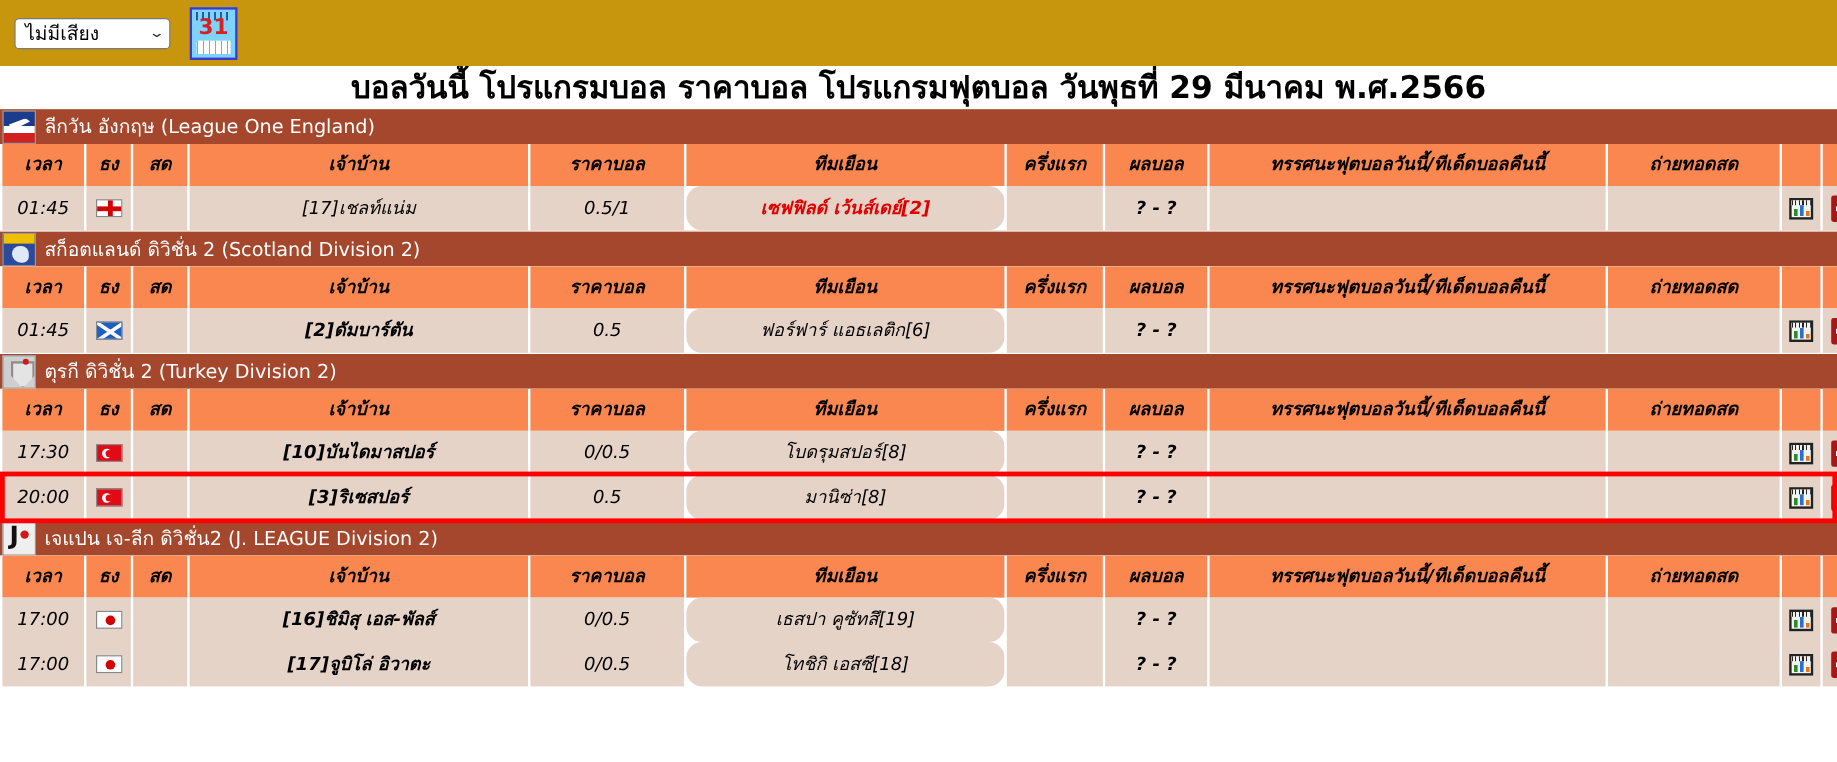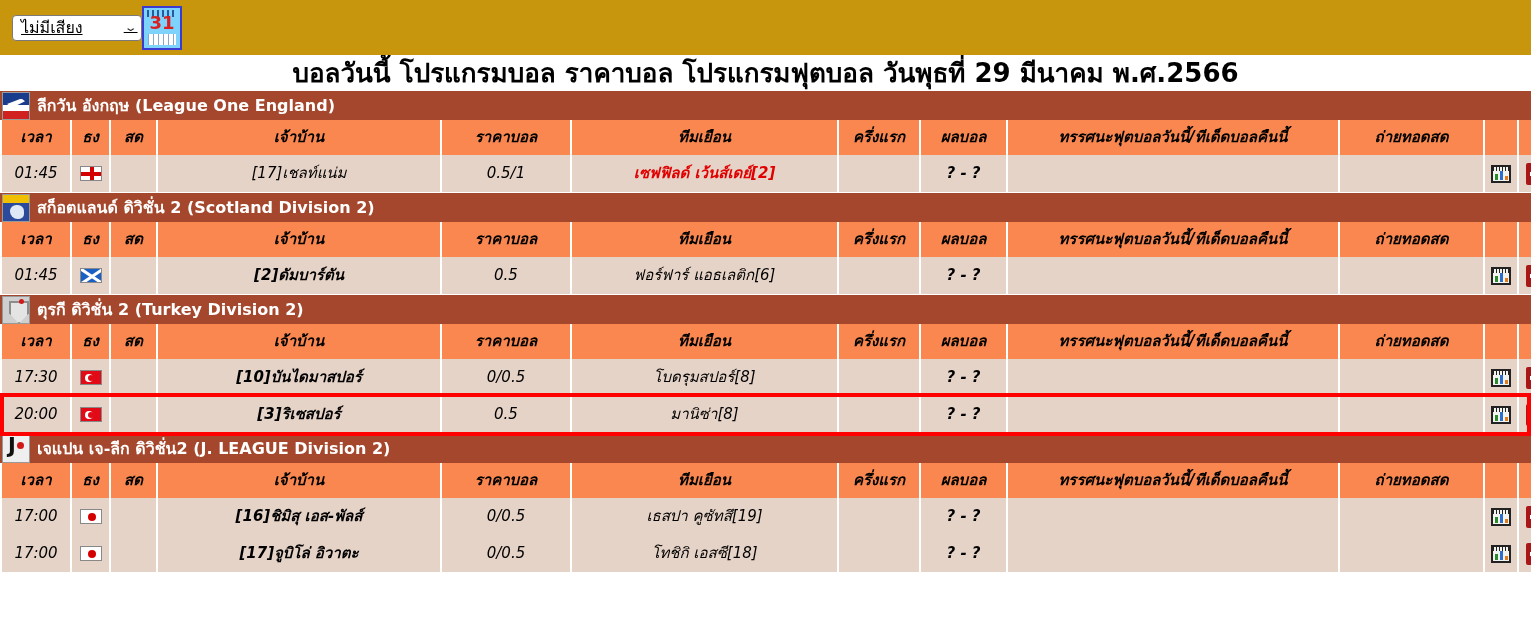--- a/index.html
+++ b/index.html
@@ -27,22 +27,21 @@
     color: #ffffff;
     font-size: 27px;
     font-weight: bold;
     line-height: 1;
     white-space: nowrap;
     letter-spacing: 0px;
   }
   .topbar-right {
     display: flex;
     align-items: center;
-    gap: 0;
-    text-decoration: underline;
+    gap: 16px;
   }
   .sound-select {
     width: 130px;
     height: 26px;
     background: #ffffff;
     border: 1px solid #7a7a7a;
     border-radius: 4px;
     display: flex;
     align-items: center;
     justify-content: space-between;
@@ -108,21 +107,21 @@
     width: 28px; height: 28px;
     flex: 0 0 28px;
     position: relative;
     background: #d8d8d8;
     border: 1px solid #999;
     overflow: hidden;
   }
   .league-name {
     color: #ffffff;
     font-size: 16px;
-    font-weight: bold;
+    font-weight: normal;
     white-space: nowrap;
     line-height: 1;
   }
 
   
   .logo-l1 { background: linear-gradient(#1a3c8c 0 45%, #ffffff 45% 70%, #d02020 70% 100%); }
   .logo-l1::after {
     content:""; position:absolute; left:4px; top:6px; width:18px; height:9px;
     background:#ffffff; clip-path: polygon(0 60%, 80% 0, 100% 30%, 30% 100%);
   }
@@ -180,21 +179,21 @@
     font-size: 15px;
     color: #000;
     text-align: center;
     padding: 0 3px;
     white-space: nowrap;
     line-height: 1;
   }
   td.time { text-align: left; padding-left: 5px; font-size: 16px; margin-top: 40px; }
   td.home { font-weight: bold; color: #e00000; }
   td.home.plain { font-weight: normal; color: #000000; }
-  td.away { font-weight: normal; color: #000000; }
+  td.away { font-weight: normal; color: #000000; border-radius: 13px; }
   td.away.hl { font-weight: bold; color: #e00000; }
   td.score { font-weight: bold; color: #e00000; font-size: 17px; }
   td.odds { color: #000; font-size: 16px; }
 
   tr.highlight td { position: relative; }
   tr.highlight { outline: none; }
 
   .hl-wrap { position: relative; font-style: italic; }
   .hl-border {
     position: absolute;

